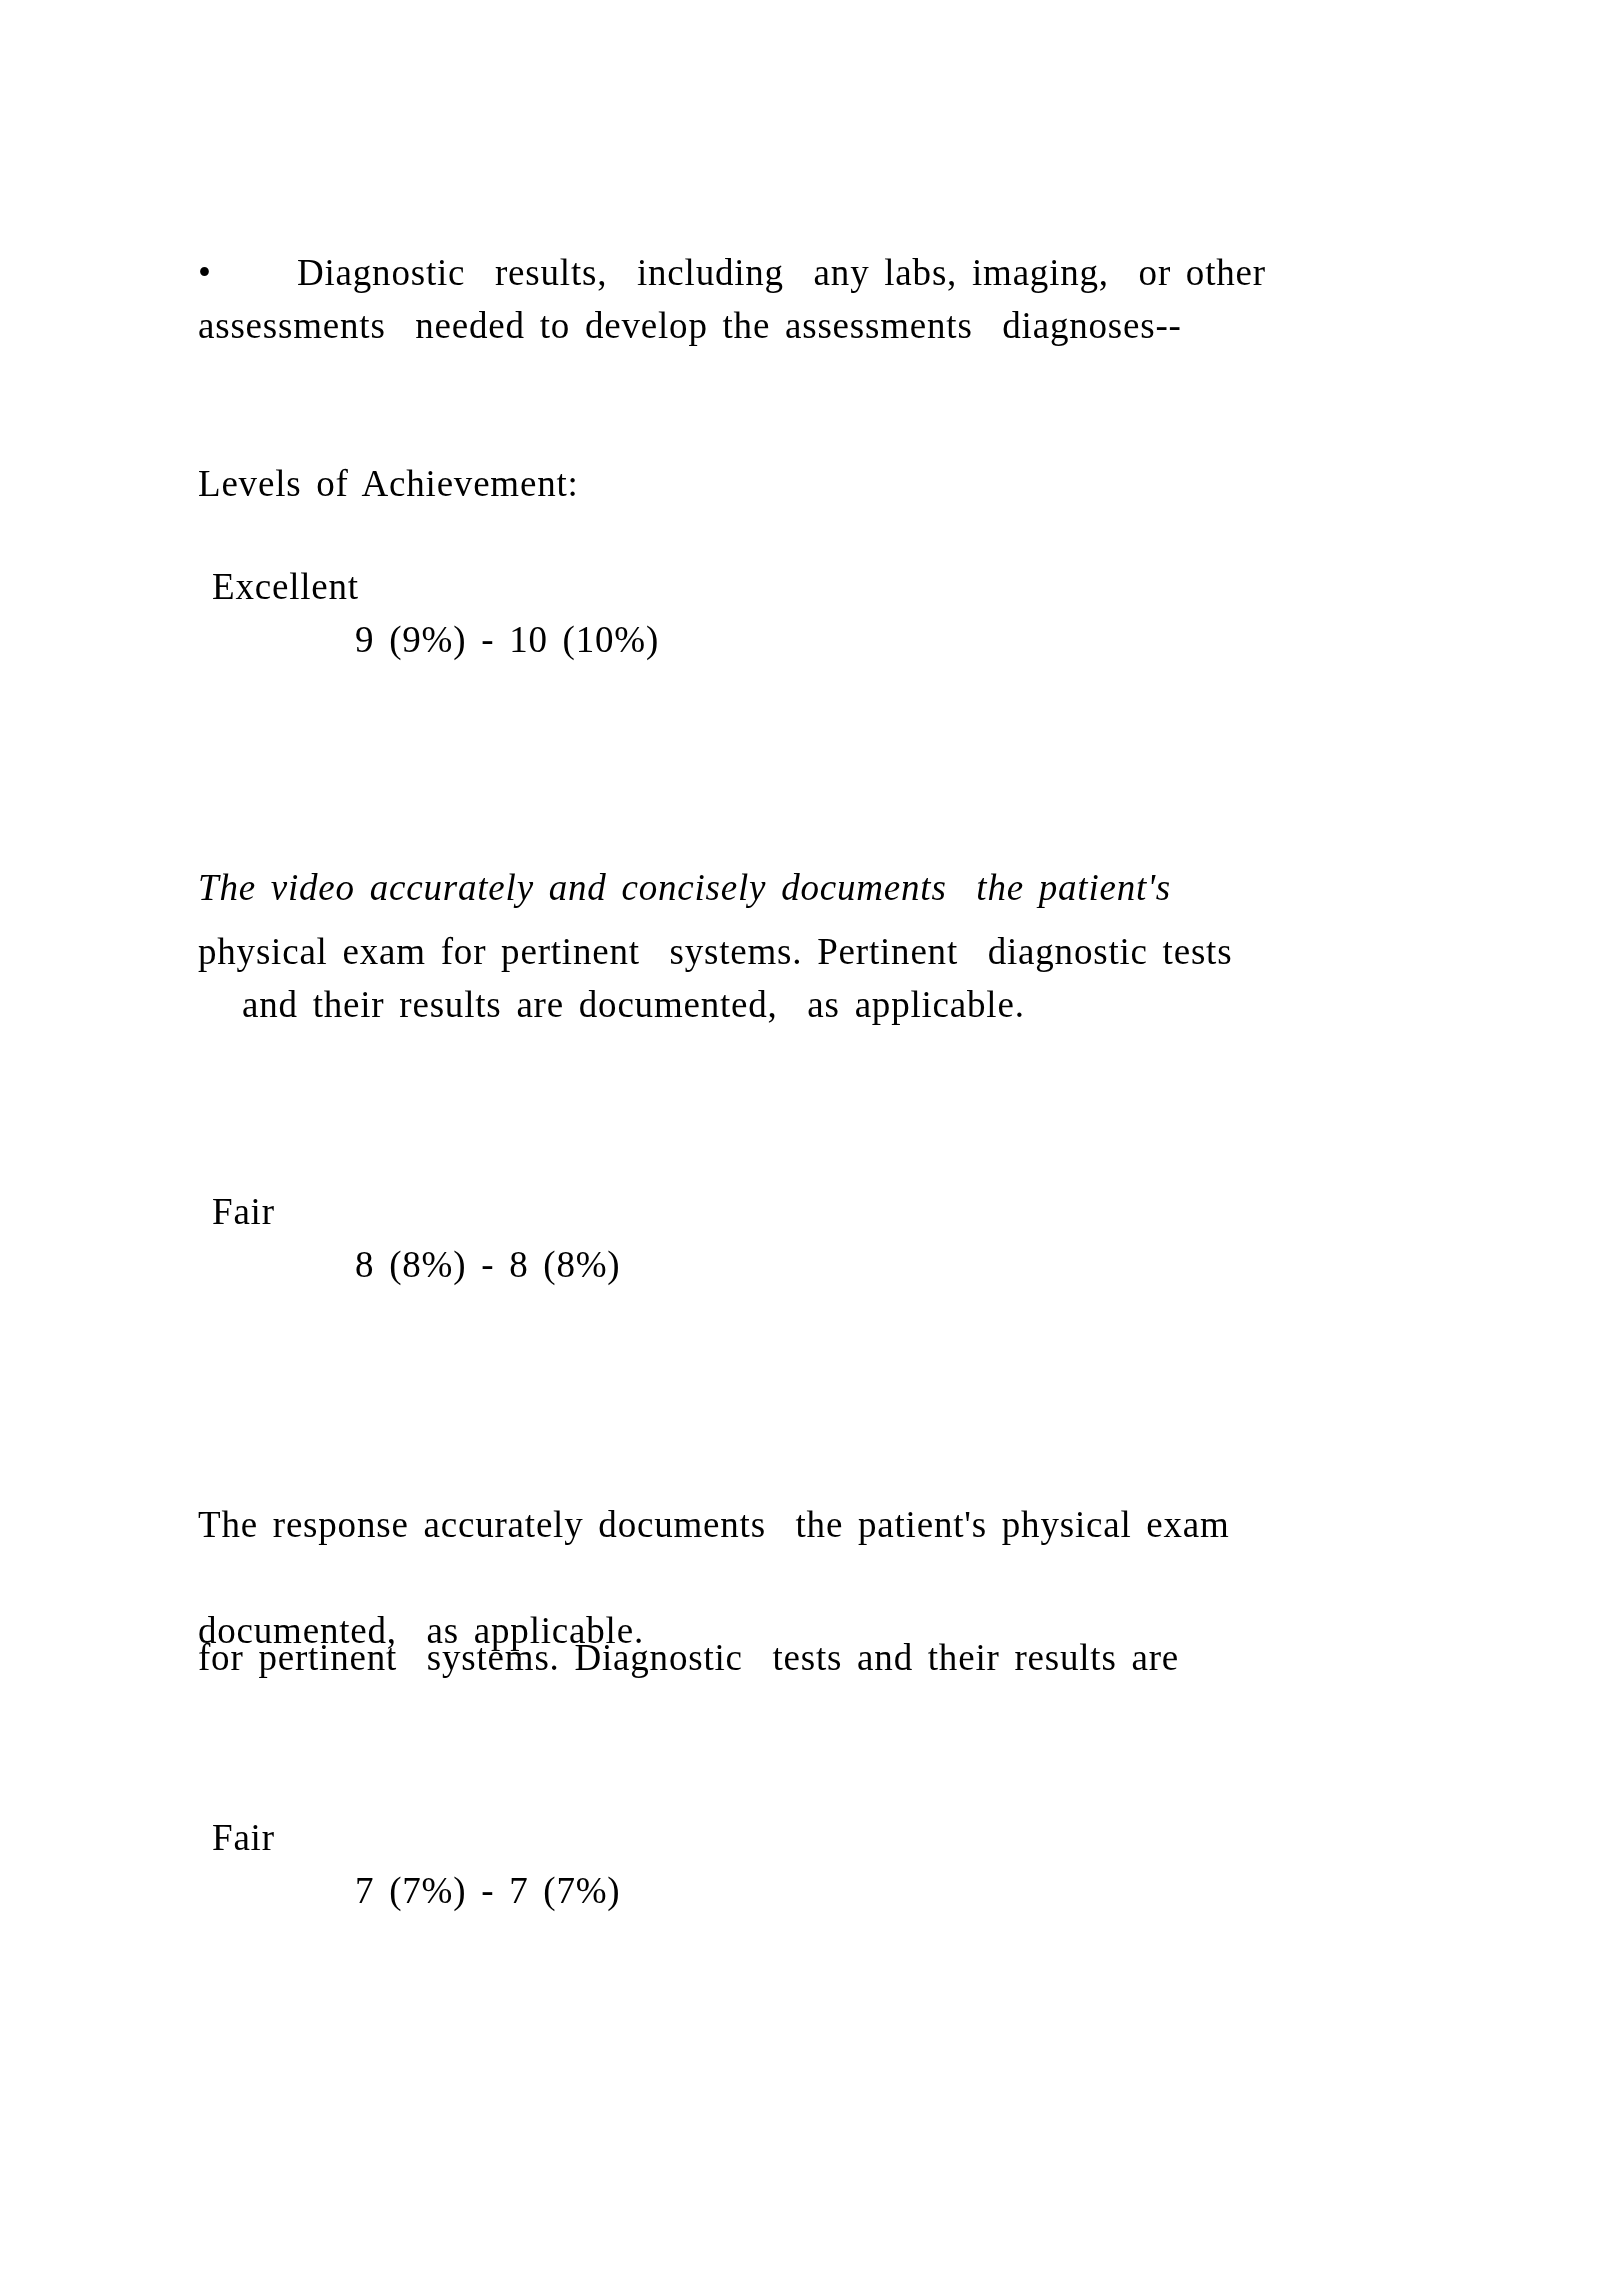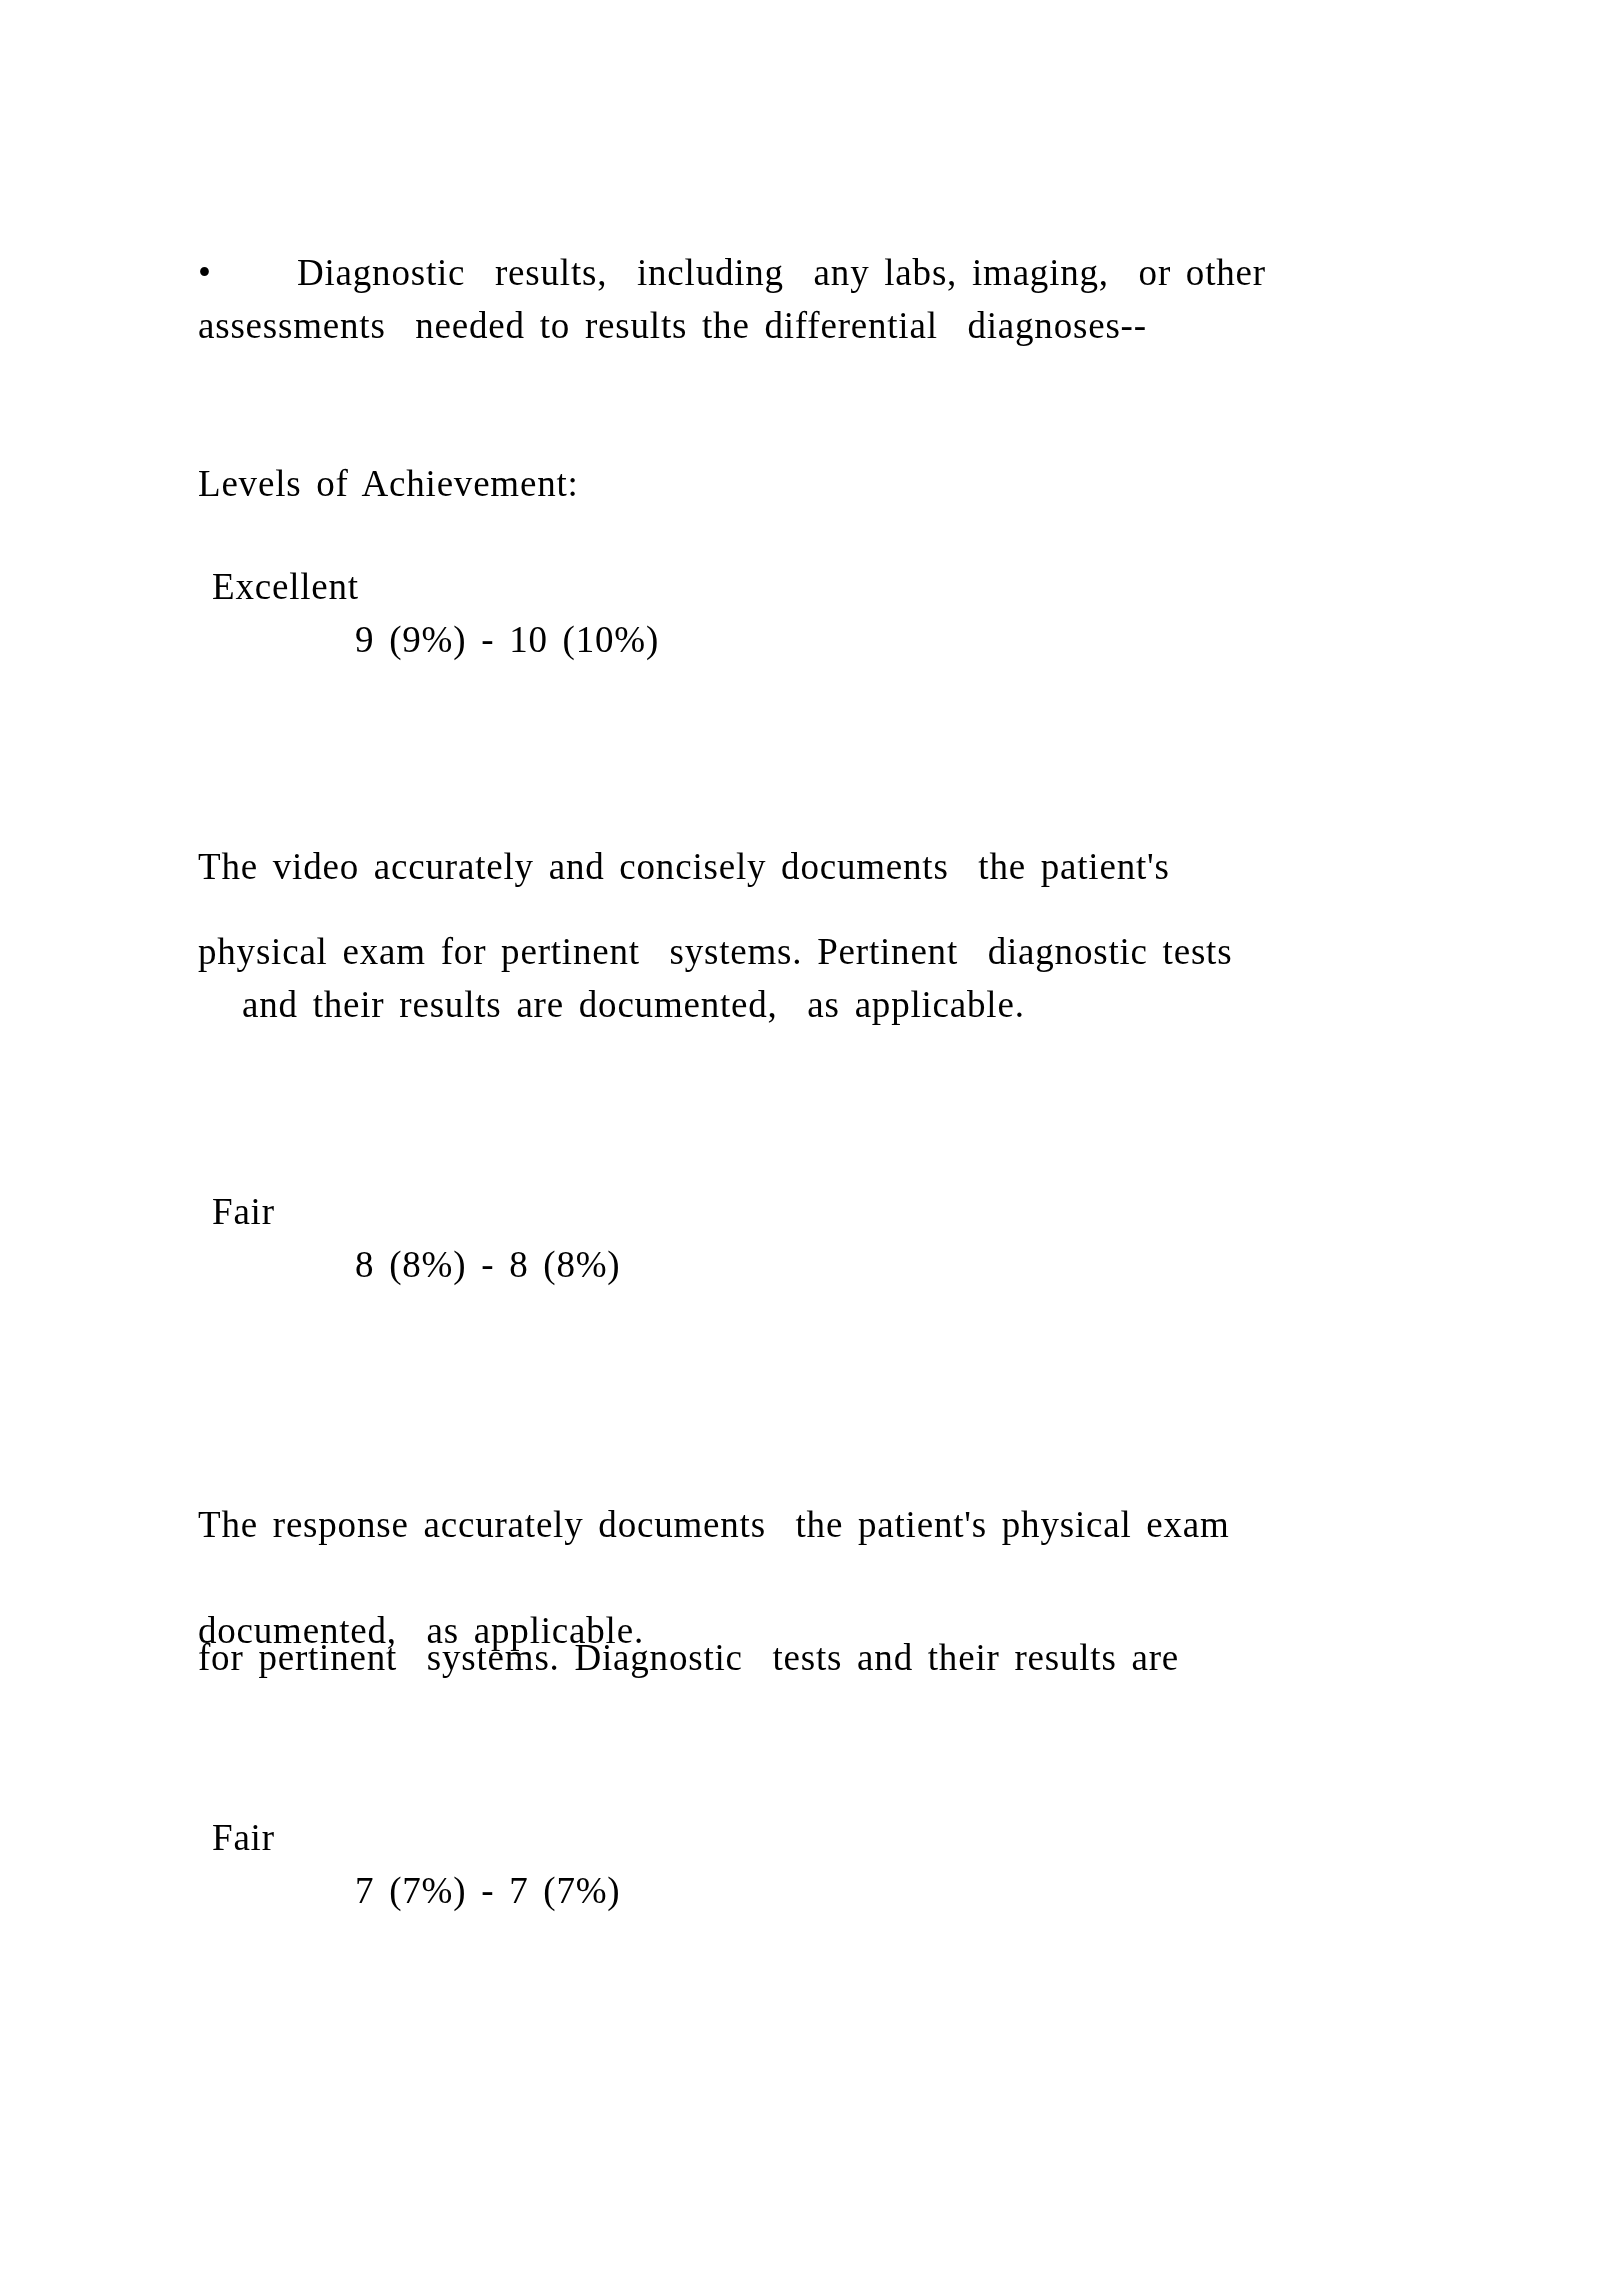--- a/index.html
+++ b/index.html
@@ -23,27 +23,27 @@
     .level-name { left: 212px; }
     .level-range { left: 355px; font-family: Liberation Serif, serif; }
     .para { left: 198px; }
   </style>
 </head>
 <body>
 
 <div>
 
   <div class="txt bullet-line"><span class="bullet">•</span><span>Diagnostic  results,  including  any labs, imaging,  or other</span></div>
-  <div class="txt line2">assessments  needed to results the differential  diagnoses--</div>
+  <div class="txt line2">assessments  needed to develop the assessments  diagnoses--</div>
 
   <div class="txt heading">Levels of Achievement:</div>
 
   <div class="txt level-name" style="top:560px;">Excellent</div>
   <div class="txt level-range" style="top:613px;">9 (9%) - 10 (10%)</div>
-  <div class="txt para" style="top:840px;">The video accurately and concisely documents  the patient's</div>
+  <div class="txt para" style="top:861px;font-style:italic;">The video accurately and concisely documents  the patient's</div>
   <div class="txt para" style="top:925px;">physical exam for pertinent  systems. Pertinent  diagnostic tests</div>
   <div class="txt para" style="top:978px;margin-left:44px;">and their results are documented,  as applicable.</div>
 
   <div class="txt level-name" style="top:1185px;">Fair</div>
   <div class="txt level-range" style="top:1238px;">8 (8%) - 8 (8%)</div>
   <div class="txt para" style="top:1498px;">The response accurately documents  the patient's physical exam</div>
   <div class="txt para" style="top:1631px;">for pertinent  systems. Diagnostic  tests and their results are</div>
   <div class="txt para" style="top:1604px;">documented,  as applicable.</div>
 
   <div class="txt level-name" style="top:1811px;">Fair</div>

